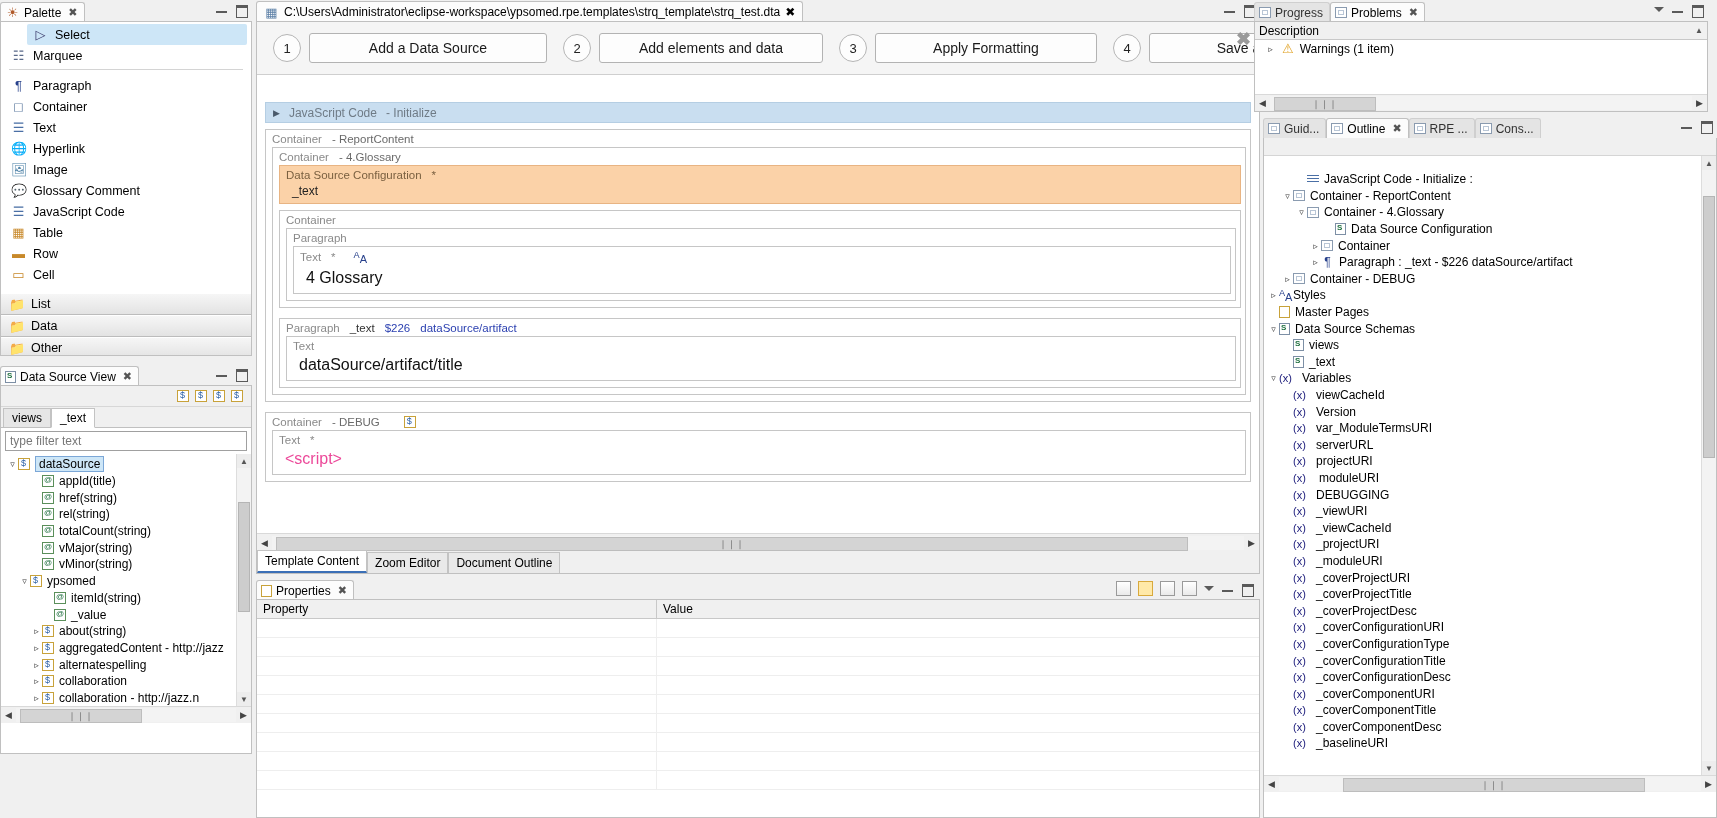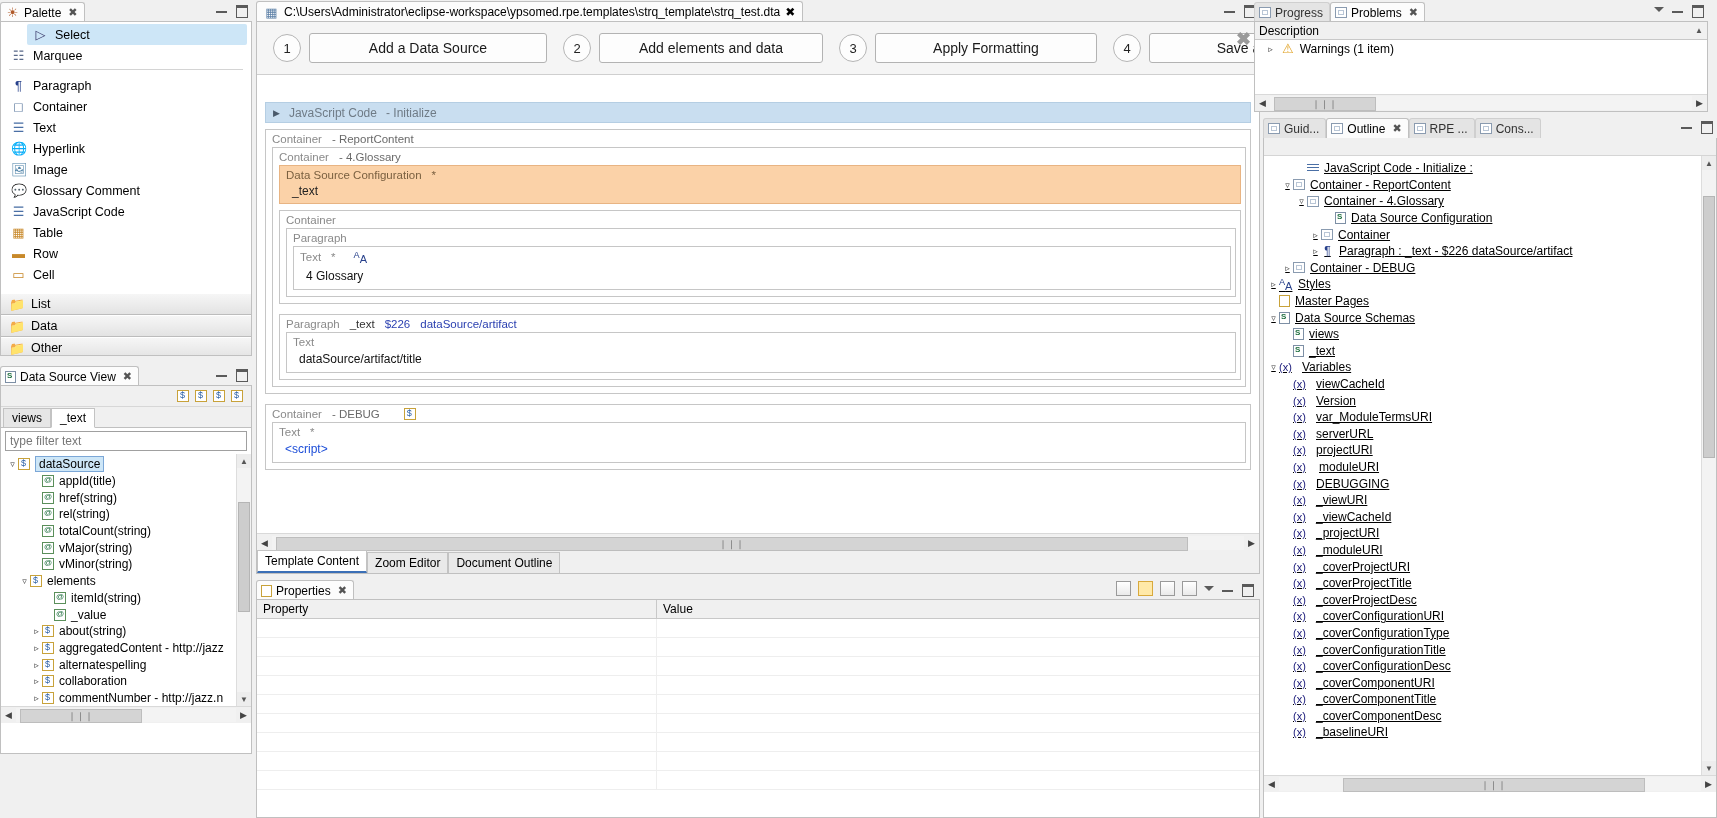--- a/index.html
+++ b/index.html
@@ -60,21 +60,21 @@
   .closebig{position:absolute;right:8px;top:6px;font-size:18px;color:#9a9a9a;font-weight:bold;}
   .canvas{position:absolute;left:0;right:0;top:74px;bottom:40px;background:#fff;overflow:hidden;}
   .pad{position:absolute;left:8px;right:8px;top:6px;bottom:0;}
   .jsbar{height:19px;background:#c9def0;border:1px solid #b5cee3;display:flex;align-items:center;gap:9px;padding-left:7px;font-size:12px;color:#6f7b86;}
   .box{border:1px solid #c6c6c6;background:#fff;box-sizing:border-box;}
   .boxlabel{font-size:11.5px;color:#8a8a8a;padding:3px 0 2px 6px;display:flex;align-items:center;gap:10px;}
   .boxlabel .sub{color:#6a6a6a;}
   .dsconf{background:#fbd2a8;border:1px solid #e8b483;}
   .dsconf .boxlabel{color:#7a6040;}
   .dsval{font-size:12px;color:#222;padding:1px 0 5px 12px;}
-  .txtval{font-size:12px;color:#111;padding:2px 0 6px 12px;}
+  .txtval{font-size:16px;color:#111;padding:2px 0 6px 12px;}
   .blue{color:#2a3fb0;}
   .ed-hscroll{position:absolute;left:0;right:0;bottom:22px;height:17px;background:#f0f0f0;border-top:1px solid #d9d9d9;display:flex;align-items:center;}
   .ed-tabs{position:absolute;left:0;right:0;bottom:0;height:22px;background:#f0f0f0;display:flex;align-items:flex-end;}
   .ebtab{height:20px;padding:0 7px;font-size:12px;display:flex;align-items:center;border:1px solid #c3c3c3;border-bottom:none;background:#e9e9e9;}
   .ebtab.active{background:#fff;border-bottom:2px solid #3b6fb6;}
 
   
   #props{left:256px;top:578px;width:1004px;height:240px;}
   .pr-tabbar{height:22px;display:flex;align-items:flex-end;position:relative;}
   .pr-icons{position:absolute;right:6px;top:3px;display:flex;gap:7px;align-items:center;}
@@ -270,21 +270,21 @@
             <div class="trow">
               <span style="width:30px;display:inline-block"></span>
               <span class="tw"></span>
               <span class="i-att"></span>
               <span style="margin-left:5px;">vMinor(string)</span>
             </div>
             <div class="trow">
               <span style="width:18px;display:inline-block"></span>
               <span class="tw">▿</span>
               <span class="i-pil"></span>
-              <span style="margin-left:5px;">elements</span>
+              <span style="margin-left:5px;">ypsomed</span>
             </div>
             <div class="trow">
               <span style="width:42px;display:inline-block"></span>
               <span class="tw"></span>
               <span class="i-att"></span>
               <span style="margin-left:5px;">itemId(string)</span>
             </div>
             <div class="trow">
               <span style="width:42px;display:inline-block"></span>
               <span class="tw"></span>
@@ -312,21 +312,21 @@
             <div class="trow">
               <span style="width:30px;display:inline-block"></span>
               <span class="tw">▹</span>
               <span class="i-pil"></span>
               <span style="margin-left:5px;">collaboration</span>
             </div>
             <div class="trow">
               <span style="width:30px;display:inline-block"></span>
               <span class="tw">▹</span>
               <span class="i-pil"></span>
-              <span style="margin-left:5px;">commentNumber - http://jazz.n</span>
+              <span style="margin-left:5px;">collaboration - http://jazz.n</span>
             </div>
           </div>
         <div class="ds-scroll-v">
           <div class="ds-arrow" style="top:0;">▲</div>
           <div class="ds-thumb"></div>
           <div class="ds-arrow" style="bottom:0;">▼</div>
         </div>
       </div>
       <div class="hscroll">
         <div class="hs-btn">◀</div>
@@ -442,21 +442,21 @@
             <div class="boxlabel">
               <span>Container</span>
               <span class="sub">- DEBUG</span>
               <span class="i-pil" style="margin-left:14px;"></span>
             </div>
             <div class="box" style="margin:0 4px 6px 6px;">
               <div class="boxlabel">
                 <span>Text</span>
                 <span>*</span>
               </div>
-              <div class="txtval" style="color:#1d4ed8;">&lt;script&gt;</div>
+              <div class="txtval" style="color:#ec4899;">&lt;script&gt;</div>
             </div>
           </div>
 
         </div>
       </div>
 
       <div class="ed-hscroll">
         <div class="hs-btn">◀</div>
         <div class="hs-track">
           <div class="hs-thumb" style="width:910px;">❘❘❘</div>
@@ -597,21 +597,21 @@
         </div>
         <div class="vtabline"></div>
       <div class="vctrl">
         <span class="ic-min"></span>
         <span class="ic-max"></span>
       </div>
     </div>
     <div class="vbody">
       <div class="ol-toolbar"></div>
       <div class="ol-tree" style="height:619px;">
-        <div id="ol-rows" style="padding-top:4px;text-decoration:underline;">
+        <div id="ol-rows" style="padding-top:15px;">
             <div class="orow">
               <span style="width:32px;display:inline-block"></span>
               <span class="tw"></span>
               <span class="i-lines"></span>
               <span style="margin-left:5px">JavaScript Code - Initialize : </span>
             </div>
             <div class="orow">
               <span style="width:18px;display:inline-block"></span>
               <span class="tw">▿</span>
               <span class="i-sq"></span>
@@ -644,21 +644,21 @@
             <div class="orow">
               <span style="width:18px;display:inline-block"></span>
               <span class="tw">▹</span>
               <span class="i-sq"></span>
               <span style="margin-left:5px">Container - DEBUG</span>
             </div>
             <div class="orow">
               <span style="width:4px;display:inline-block"></span>
               <span class="tw">▹</span>
               <span class="i-styl"><sup>A</sup>A</span>
-              <span style="margin-left:5px">Styles</span>
+              <span style="">Styles</span>
             </div>
             <div class="orow">
               <span style="width:4px;display:inline-block"></span>
               <span class="tw"></span>
               <span class="i-mp"></span>
               <span style="margin-left:5px">Master Pages</span>
             </div>
             <div class="orow">
               <span style="width:4px;display:inline-block"></span>
               <span class="tw">▿</span>

